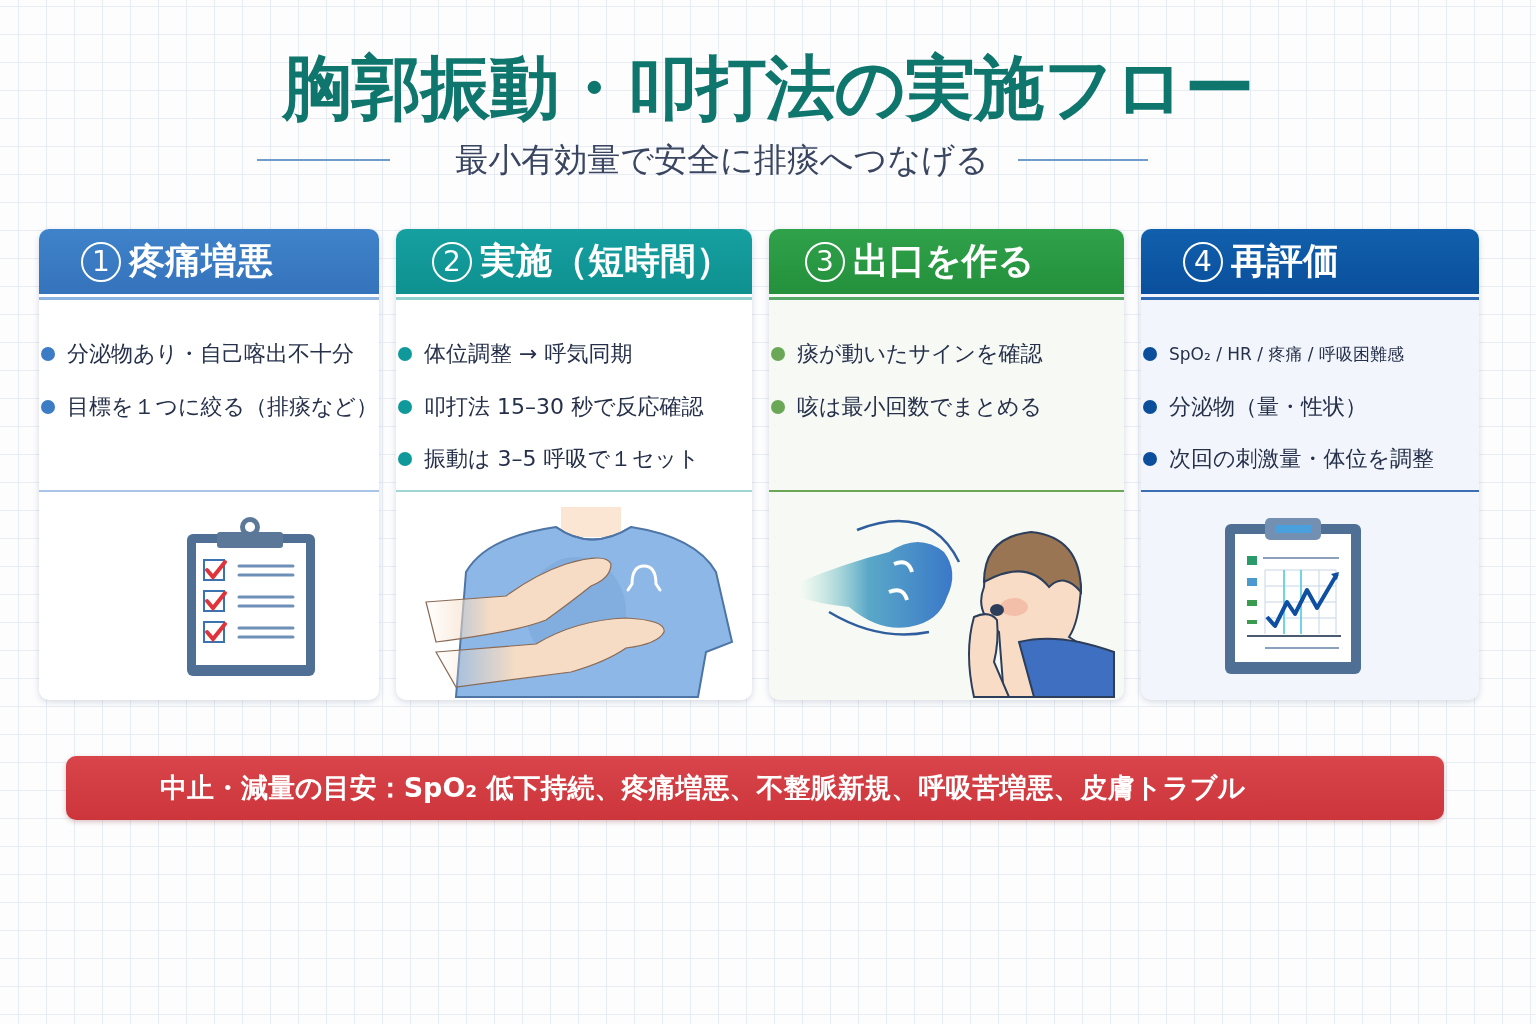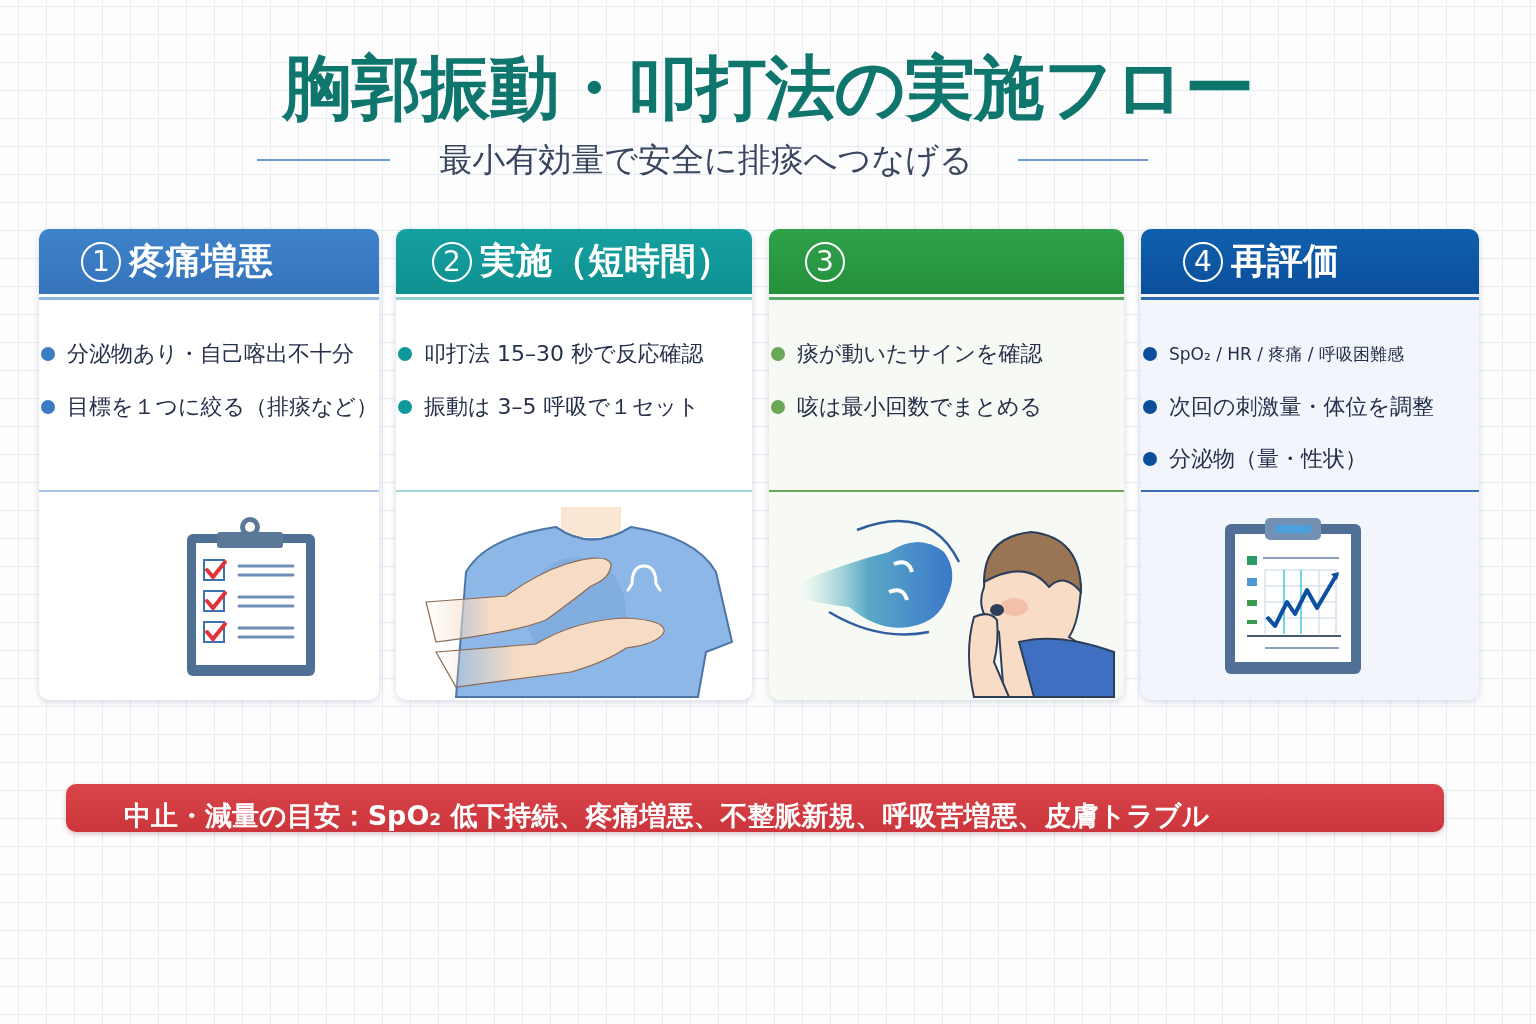--- a/index.html
+++ b/index.html
@@ -18,21 +18,21 @@
     font-size: 70px; font-weight: bold; color: #0f766e; letter-spacing: -1px;
     line-height: 84px;
   }
   .subtitle-row {
     position: absolute; top: 138px; left: 0; width: 1536px; height: 44px;
   }
   .sub-line { position: absolute; top: 21px; height: 2px; background: #6f9bcd; }
   .sub-line.left { left: 257px; width: 133px; }
   .sub-line.right { left: 1018px; width: 130px; }
   .subtitle {
-    position: absolute; left: 400px; width: 612px; text-align: center; top: 0;
+    position: absolute; left: 416px; width: 612px; text-align: center; top: 0;
     font-size: 33px; color: #3a4660; line-height: 44px;
   }
   .card {
     position: absolute; top: 229px; height: 471px; border-radius: 10px;
     background: #ffffff; box-shadow: 0 2px 6px rgba(40,60,100,0.18);
     overflow: hidden;
   }
   .card-header {
     height: 65px; color: #fff; font-weight: bold; font-size: 36px;
     display: flex; align-items: center; padding-left: 42px; box-sizing: border-box;
@@ -46,25 +46,25 @@
   .items { padding: 28px 0 0 2px; height: 190px; box-sizing: border-box; }
   .item {
     display: flex; align-items: center; height: 52.5px; font-size: 22px; color: #26304a;
     white-space: nowrap;
   }
   .dot { width: 14px; height: 14px; border-radius: 50%; margin-right: 12px; flex: none; }
   .divider { height: 2px; margin: 0; }
   .illus { position: relative; height: 208px; }
   .illus svg { position: absolute; left: 0; top: 0; }
   .warning {
-    position: absolute; left: 66px; top: 784px; width: 1378px; height: 48px;
+    position: absolute; left: 66px; top: 756px; width: 1378px; height: 64px;
     background: linear-gradient(#d8454a, #cc353b); border-radius: 10px;
     box-shadow: 0 2px 5px rgba(120,20,20,0.25);
     color: #fff; font-weight: bold; font-size: 27px; line-height: 64px;
-    padding-left: 58px; box-sizing: border-box; white-space: nowrap;
+    padding-left: 94px; box-sizing: border-box; white-space: nowrap;
   }
 </style>
 </head>
 <body>
 
 <div class="title">胸郭振動・叩打法の実施フロー</div>
 
 <div class="subtitle-row">
   <div class="sub-line left"></div>
   <div class="subtitle">最小有効量で安全に排痰へつなげる</div>
@@ -119,20 +119,24 @@
 
 <div class="card" style="left:396px;width:356px;">
   <div class="card-header" style="background:linear-gradient(#16a0a0,#0e9090);padding-left:36px;">
     <span class="num">2</span>
     <span>実施（短時間）</span>
   </div>
   <div class="accent-line" style="background:#8fd0cf;"></div>
   <div class="items">
     <div class="item">
         <span class="dot" style="background:#10999a"></span>
+        <span>体位調整 → 呼気同期</span>
+      </div>
+    <div class="item">
+        <span class="dot" style="background:#10999a"></span>
         <span>叩打法 15–30 秒で反応確認</span>
       </div>
     <div class="item">
         <span class="dot" style="background:#10999a"></span>
         <span>振動は 3–5 呼吸で１セット</span>
       </div>
   </div>
   <div class="divider" style="background:#9fd6d5;"></div>
   <div class="illus">
     <svg width="356" height="208" viewBox="0 0 356 208">
@@ -149,20 +153,21 @@
       <path d="M236 92 q0 -18 12 -18 q12 0 12 18 M236 92 l-4 6 M260 92 l4 6" stroke="#fff" stroke-width="3" fill="none" stroke-linecap="round"></path>
       <path d="M30 110 L110 104 Q140 82 170 72 Q210 60 215 72 Q215 86 195 94 Q175 110 150 128 Q120 140 40 150 Z" fill="url(#skinfade)" stroke="#8a6a55" stroke-width="1.2"></path>
       <path d="M40 160 L140 152 Q180 128 230 126 Q270 128 268 140 Q262 152 230 156 Q210 170 175 180 L60 195 Z" fill="url(#skinfade)" stroke="#8a6a55" stroke-width="1.2"></path>
     </svg>
   </div>
 </div>
 
 <div class="card" style="left:769px;width:355px;background:#f7faf4;">
   <div class="card-header" style="background:linear-gradient(#2fa24a,#24903c);padding-left:36px;">
     <span class="num">3</span>
+    <span>出口を作る</span>
   </div>
   <div class="accent-line" style="background:#57a968;"></div>
   <div class="items">
     <div class="item">
         <span class="dot" style="background:#6aa857"></span>
         <span>痰が動いたサインを確認</span>
       </div>
     <div class="item">
         <span class="dot" style="background:#6aa857"></span>
         <span>咳は最小回数でまとめる</span>
@@ -198,25 +203,25 @@
     <span>再評価</span>
   </div>
   <div class="accent-line" style="background:#2e6ab4;"></div>
   <div class="items">
     <div class="item" style="font-size:17px;">
         <span class="dot" style="background:#0b4f9c"></span>
         <span>SpO₂ / HR / 疼痛 / 呼吸困難感</span>
       </div>
     <div class="item">
         <span class="dot" style="background:#0b4f9c"></span>
+        <span>分泌物（量・性状）</span>
+      </div>
+    <div class="item">
+        <span class="dot" style="background:#0b4f9c"></span>
         <span>次回の刺激量・体位を調整</span>
-      </div>
-    <div class="item">
-        <span class="dot" style="background:#0b4f9c"></span>
-        <span>分泌物（量・性状）</span>
       </div>
   </div>
   <div class="divider" style="background:#3a6fb2;"></div>
   <div class="illus">
     <svg width="338" height="208" viewBox="0 0 338 208">
       <rect x="84" y="32" width="136" height="150" rx="6" fill="#4f6f95"></rect>
       <rect x="94" y="42" width="116" height="128" fill="#fff"></rect>
       <rect x="124" y="26" width="56" height="22" rx="5" fill="#7390b2"></rect>
       <rect x="134" y="33" width="36" height="8" fill="#4aa0dc"></rect>
       <rect x="106" y="64" width="10" height="9" fill="#2a9a6a"></rect>

